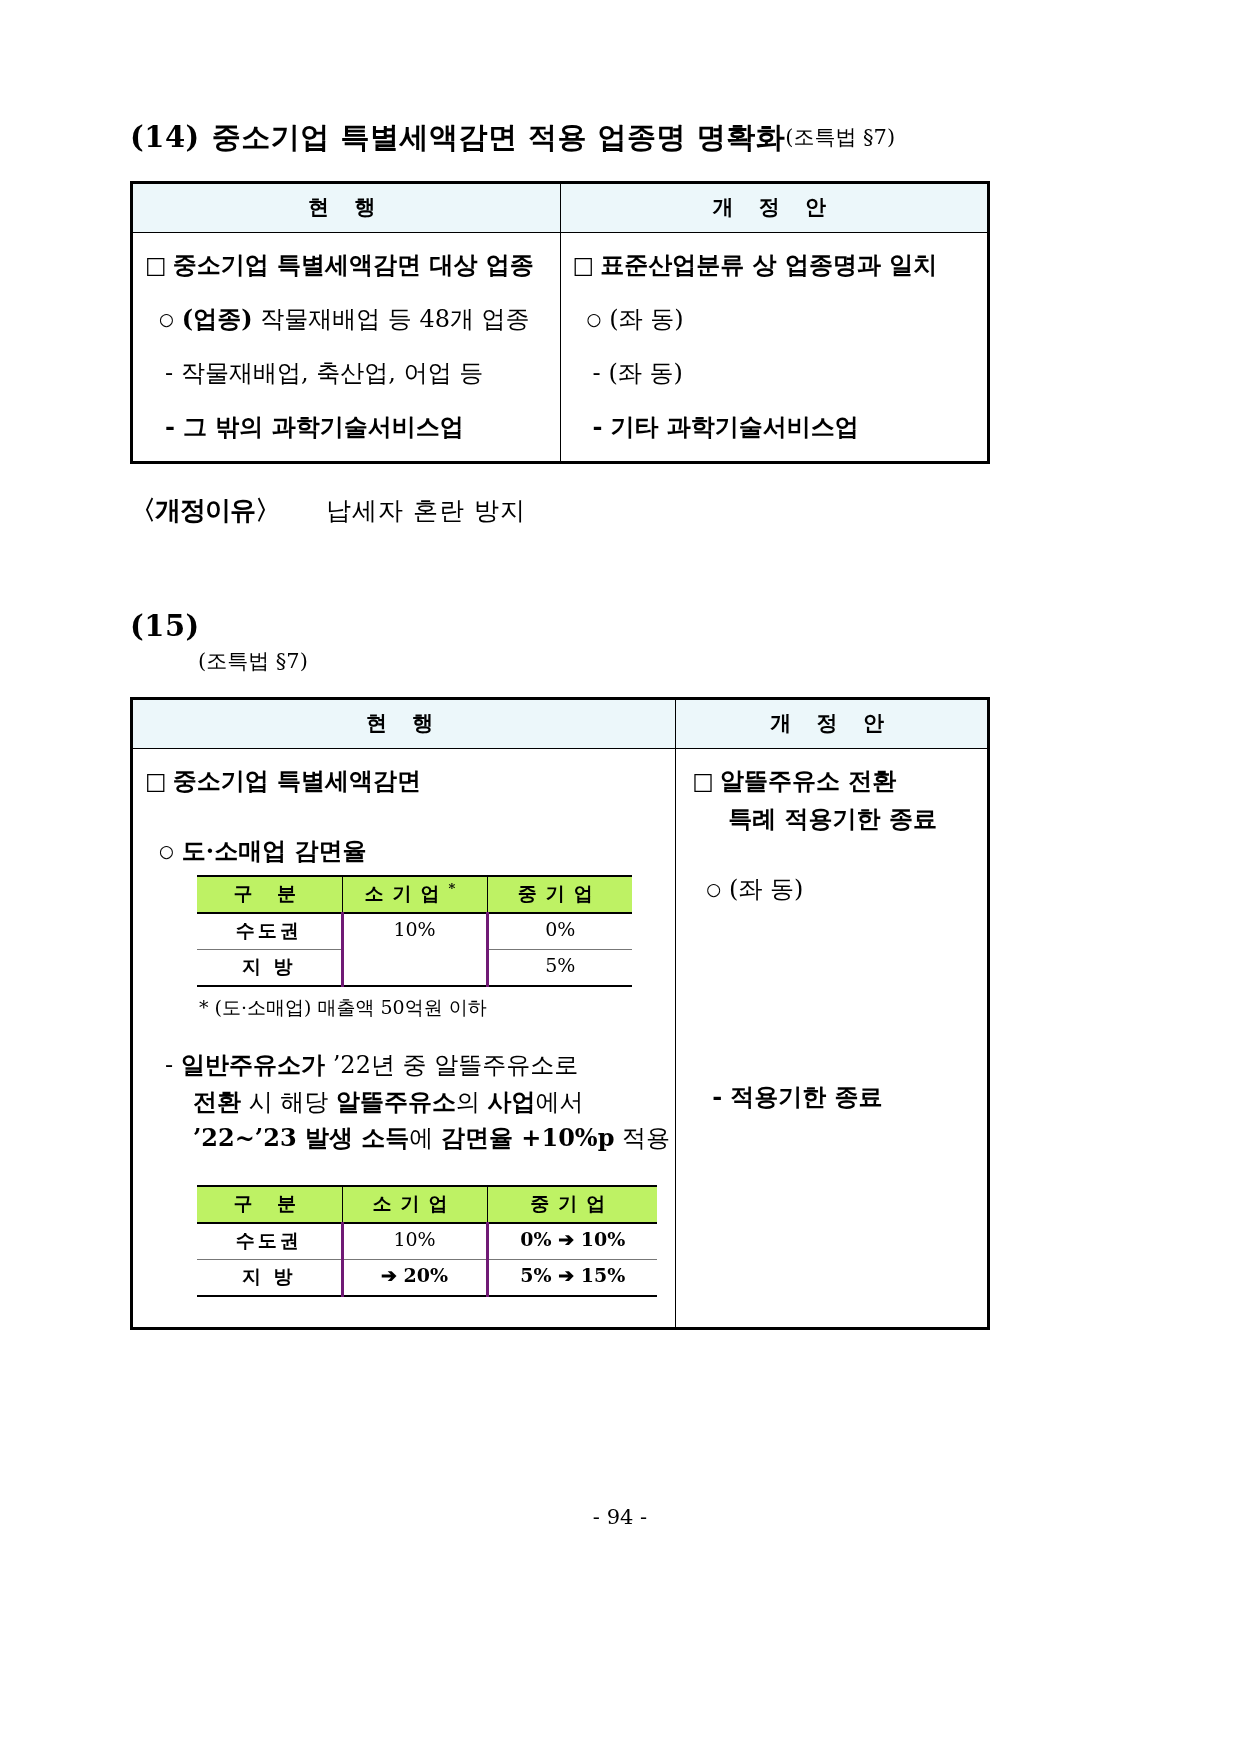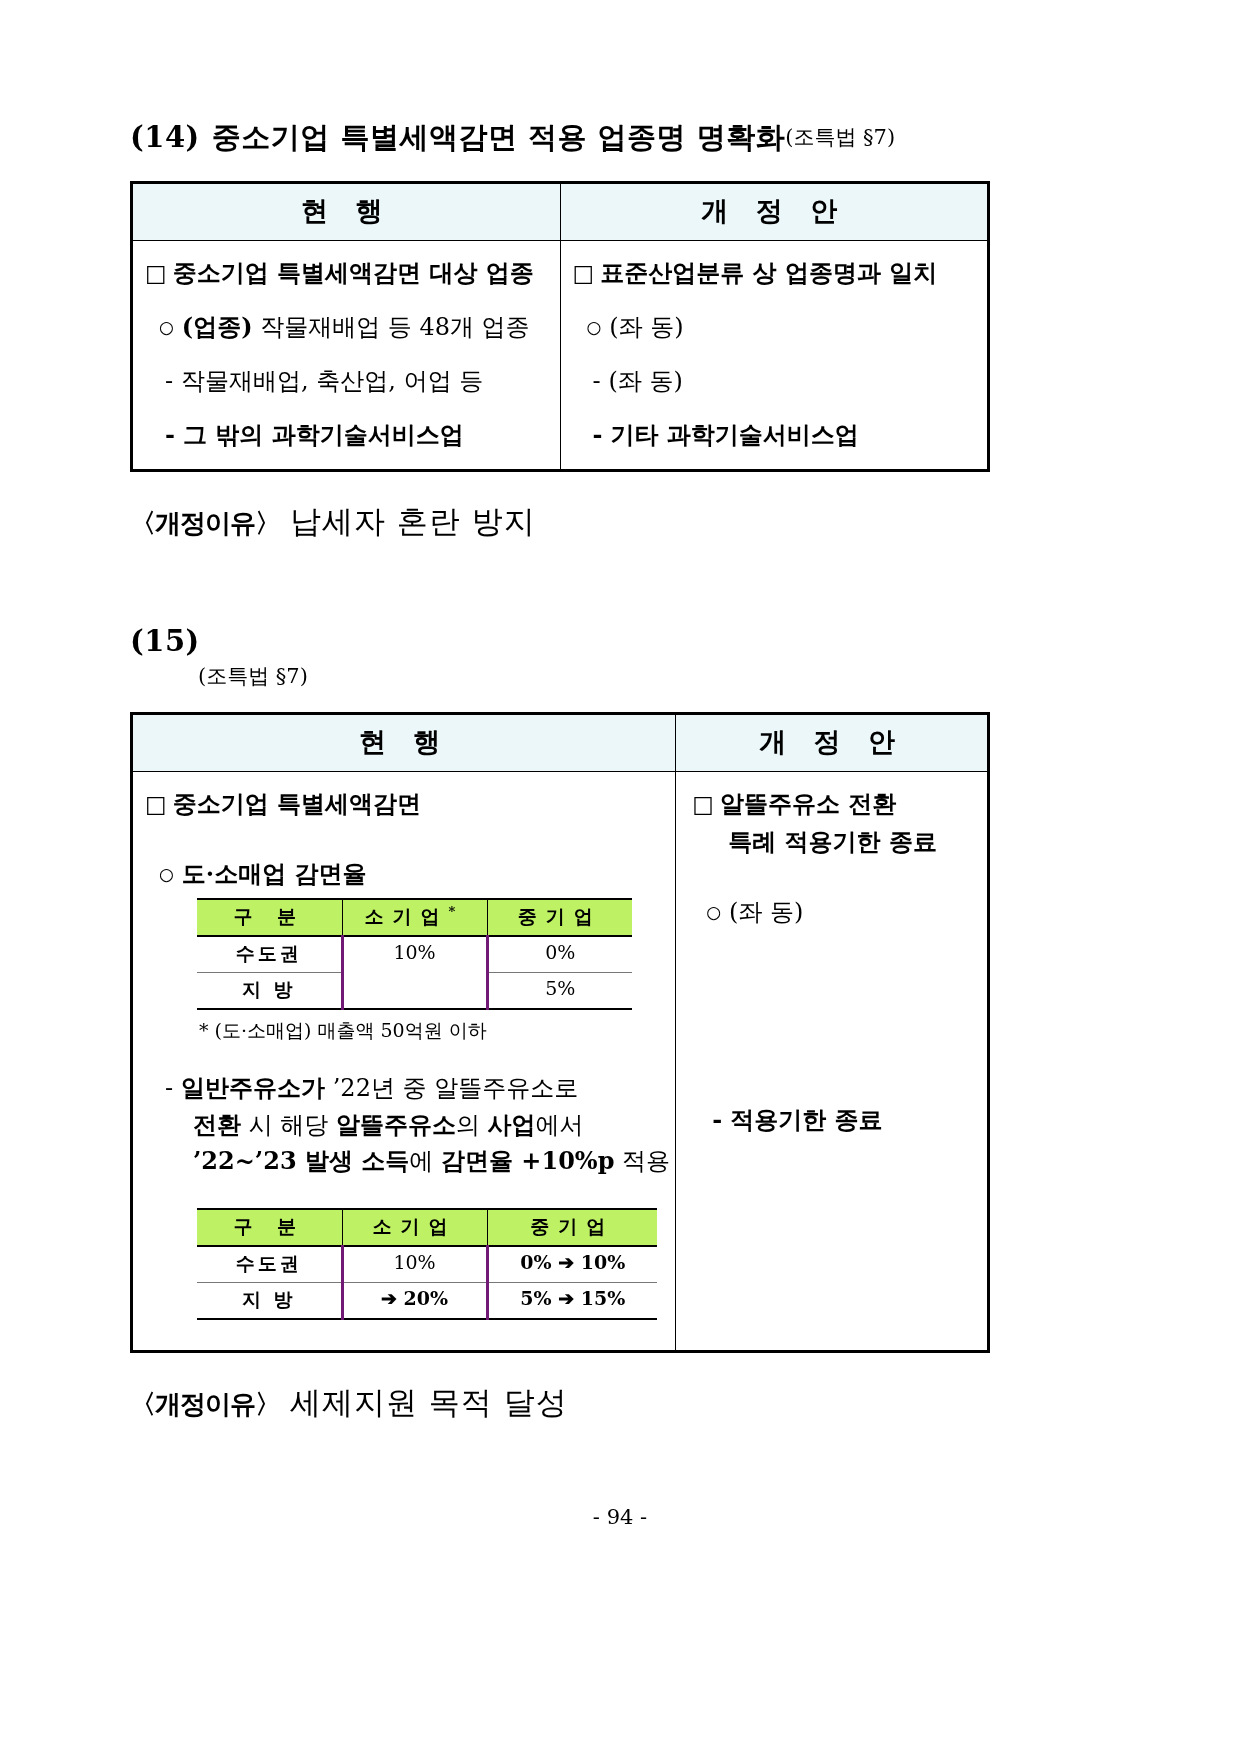--- a/index.html
+++ b/index.html
@@ -54,21 +54,21 @@
     border-top:3px solid #000;
     border-bottom:3px solid #000;
     border-left:3px solid #000;
     border-right:3px solid #000;
   }
   table.cmp th{
     background:#ecf7fa;
     border-right:1px solid #000;
     border-bottom:1px solid #000;
     font-weight:bold;
-    font-size:27px;
+    font-size:21px;
     letter-spacing:9px;
     padding:9px 0 11px 0;
     text-align:center;
   }
   table.cmp th:last-child{border-right:none;}
   table.cmp td{
     border-right:1px solid #000;
     vertical-align:top;
     padding:0;
   }
@@ -93,21 +93,21 @@
     line-height:1.4;
     white-space:nowrap;
   }
   .reason .tag{
     font-family:"DejaVu Sans", sans-serif;
     font-weight:bold;
     font-size:26px;
     letter-spacing:-1px;
     margin-right:10px;
   }
-  .reason .txt{ font-size:31px; letter-spacing:1px;}
+  .reason .txt{ font-size:25px; letter-spacing:1px;margin-left:36px;}
 
   
   table.inner{
     border-collapse:collapse;
     table-layout:fixed;
     border-top:2.5px solid #000;
     border-bottom:2.5px solid #000;
     margin:6px 0 4px 52px;
   }
   table.inner th{
@@ -336,20 +336,17 @@
 
           <p class="ln b ind2 last">
             <span class="dash">-</span><span>적용기한 종료</span>
           </p>
         </div>
       </td>
     </tr>
   </tbody>
       </table>
 
-  <div class="reason">
-    <span class="tag">〈개정이유〉</span><span class="txt">세제지원 목적 달성</span>
-  </div>
 
 </div>
 
 <div class="pageno">- 94 -</div>
 </div>
 
 </body></html>

